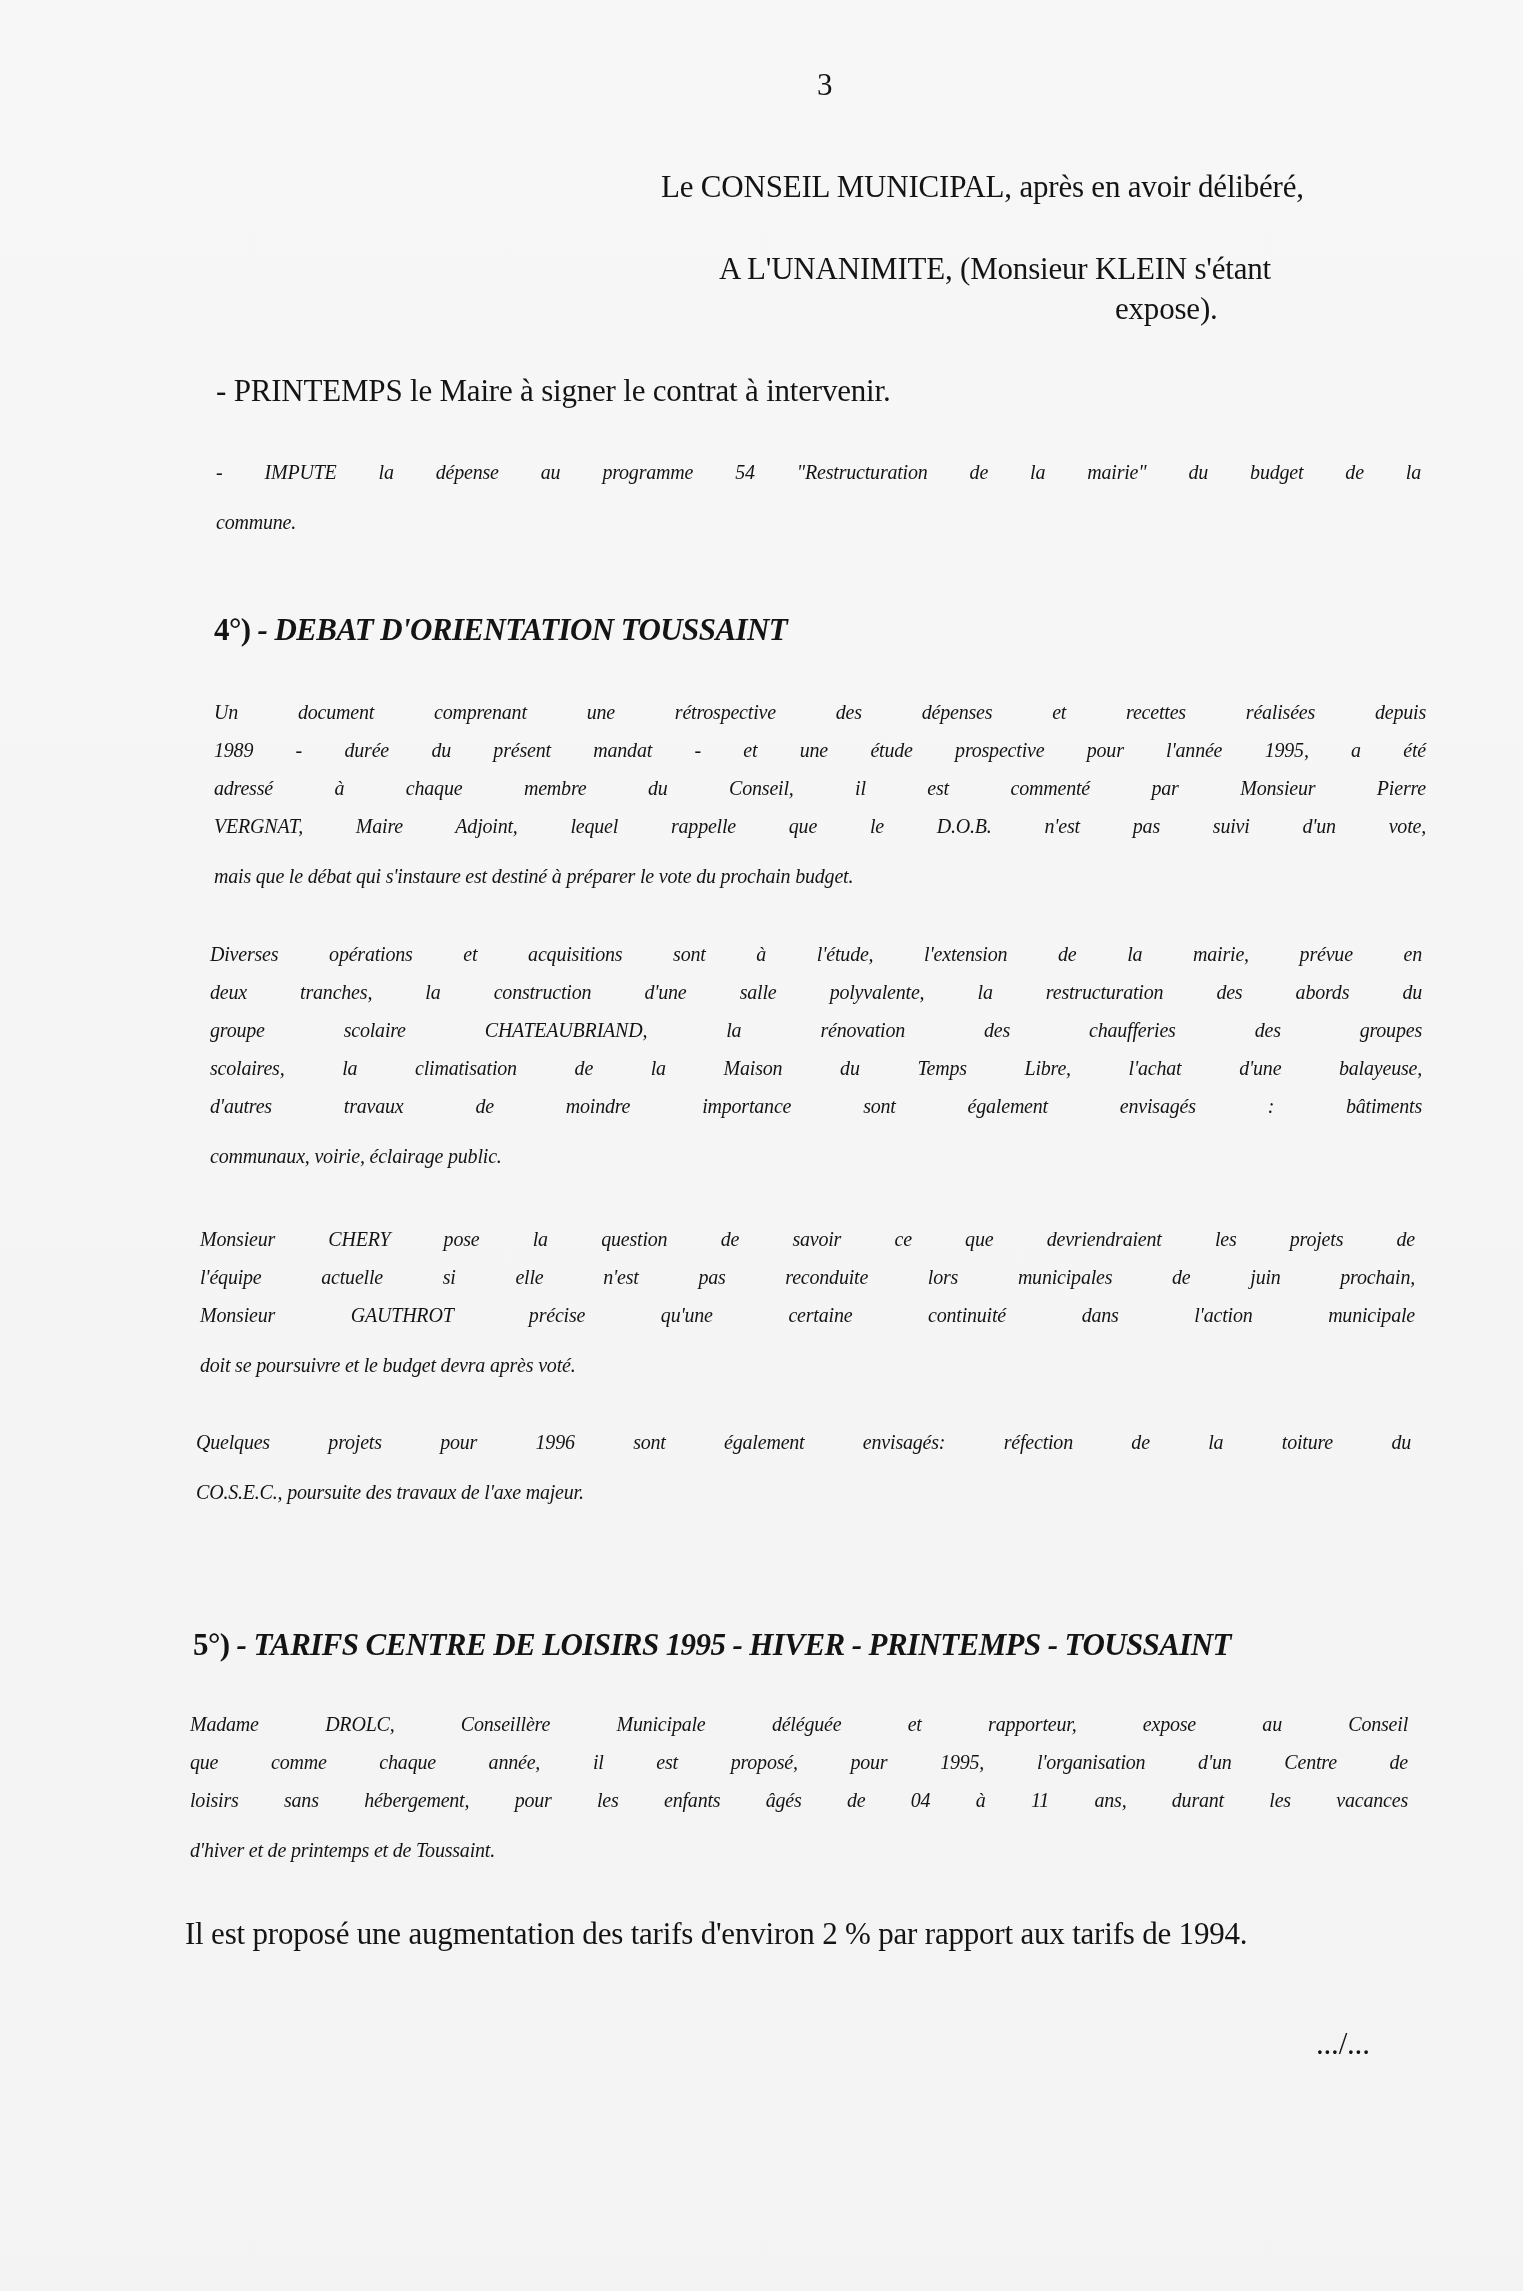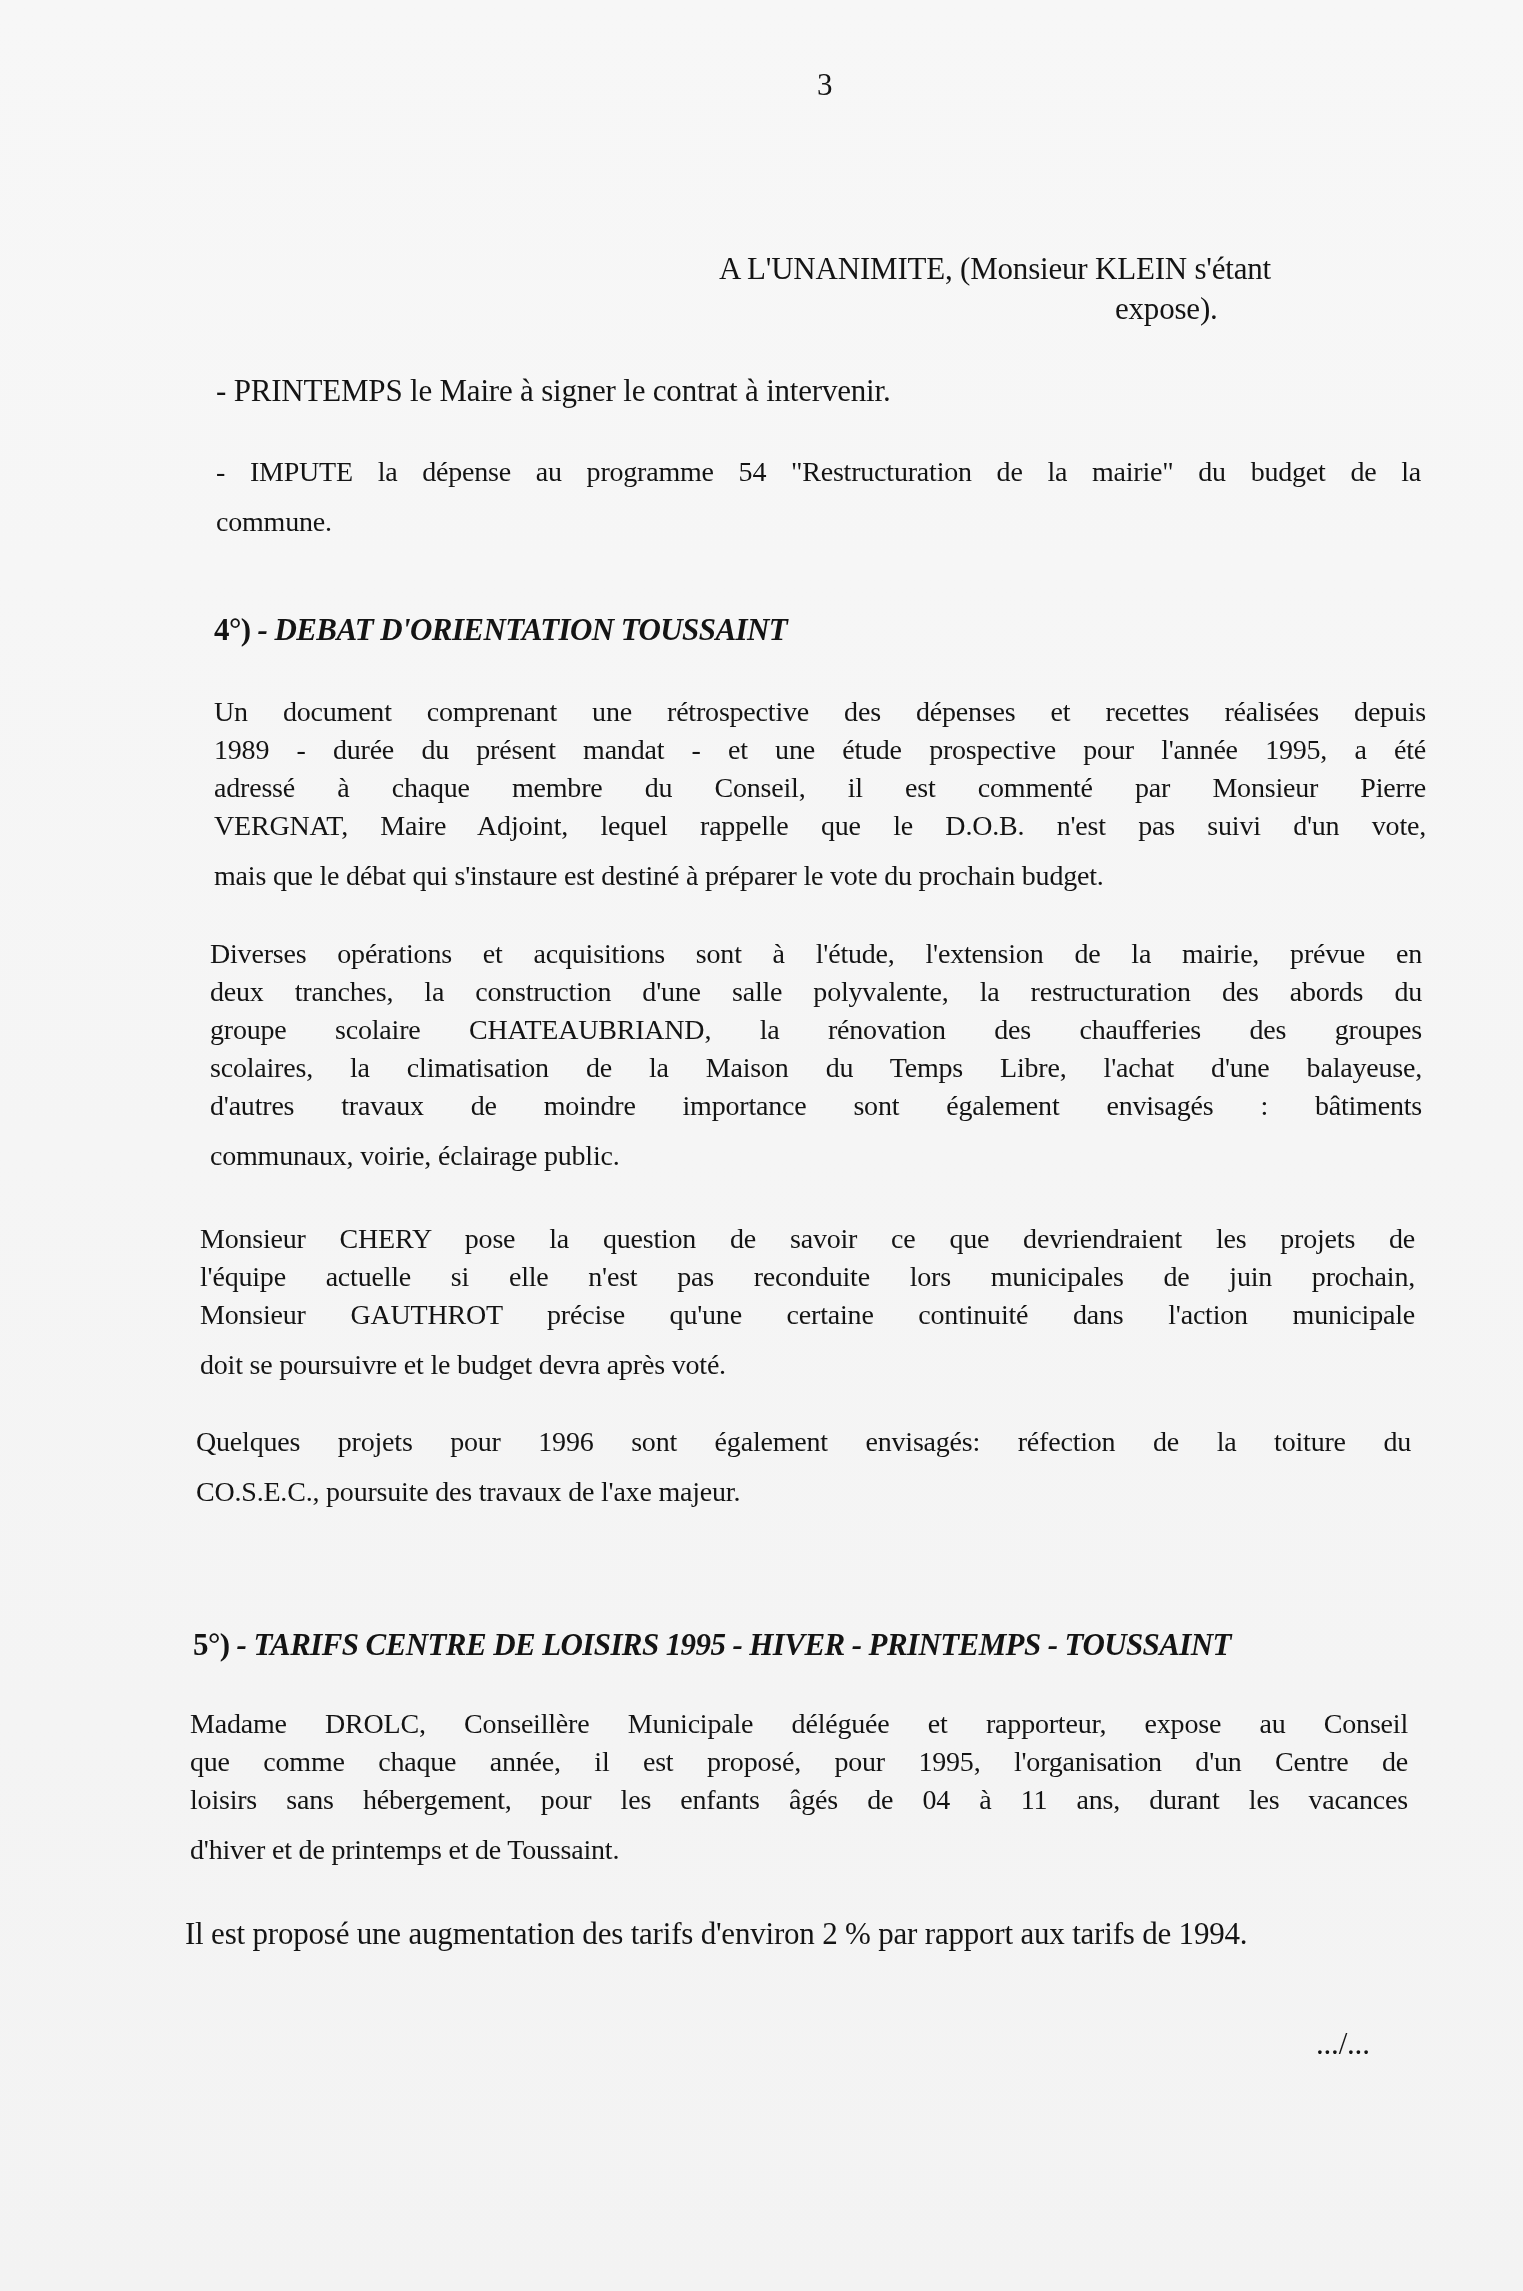--- a/index.html
+++ b/index.html
@@ -14,44 +14,46 @@
     .page {
       position: relative;
       width: 1523px;
       height: 2291px;
       background: linear-gradient(180deg, #f7f7f7 0%, #f3f3f3 100%);
     }
     .abs { position: absolute; white-space: nowrap; }
     .t { font-size: 31px; line-height: 38px; letter-spacing: -0.2px; }
     .para {
       position: absolute;
-      font-size: 28px;
+      font-size: 20px;
       line-height: 38px;
       text-align: justify;
       letter-spacing: -0.2px;
+      font-style: italic;
     }
     .para .line { display: block; text-align: justify; text-align-last: justify; white-space: nowrap; }
     .para .line.last { text-align-last: left; margin-top: 12px; }
     .heading {
       position: absolute;
       font-size: 31px;
       font-weight: bold;
       font-style: italic;
       white-space: nowrap;
       letter-spacing: -0.6px;
     }
     .heading .num { font-style: normal; }
   </style>
 </head>
 <body>
 
 <div class="page">
 
   <div class="abs t" style="left:817px; top:66px;">3</div>
 
+  <div class="abs t" style="left:661px; top:168px;">Le CONSEIL MUNICIPAL, après en avoir délibéré,</div>
   <div class="abs t" style="left:719px; top:250px;">A L'UNANIMITE, (Monsieur KLEIN s'étant</div>
   <div class="abs t" style="left:1115px; top:290px;">expose).</div>
 
   <div class="abs t" style="left:216px; top:372px;">- PRINTEMPS le Maire à signer le contrat à intervenir.</div>
 
   <div class="para" style="left:216px; top:453px; width:1205px;">
     <span class="line">- IMPUTE la dépense au programme 54 "Restructuration de la mairie" du budget de la</span>
     <span class="line last">commune.</span>
   </div>
 

